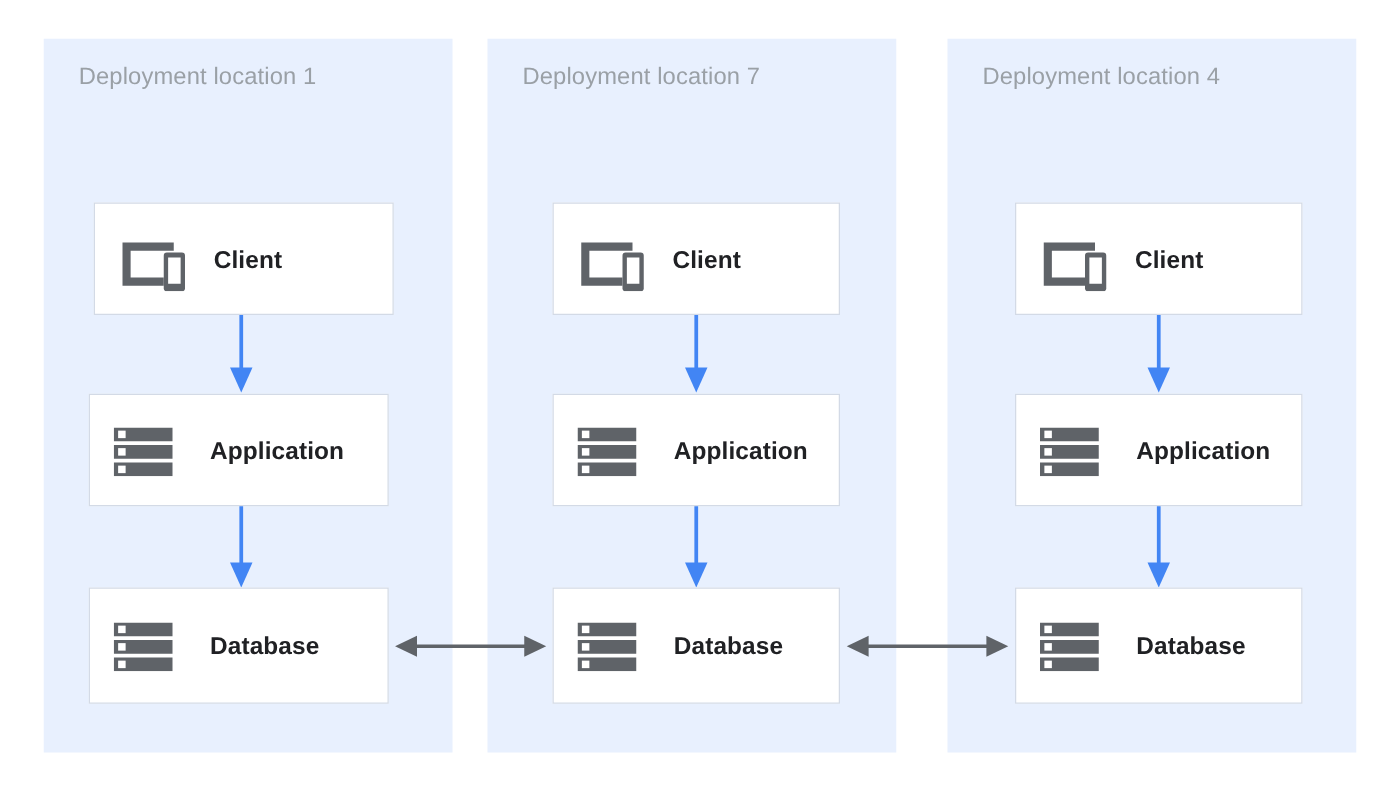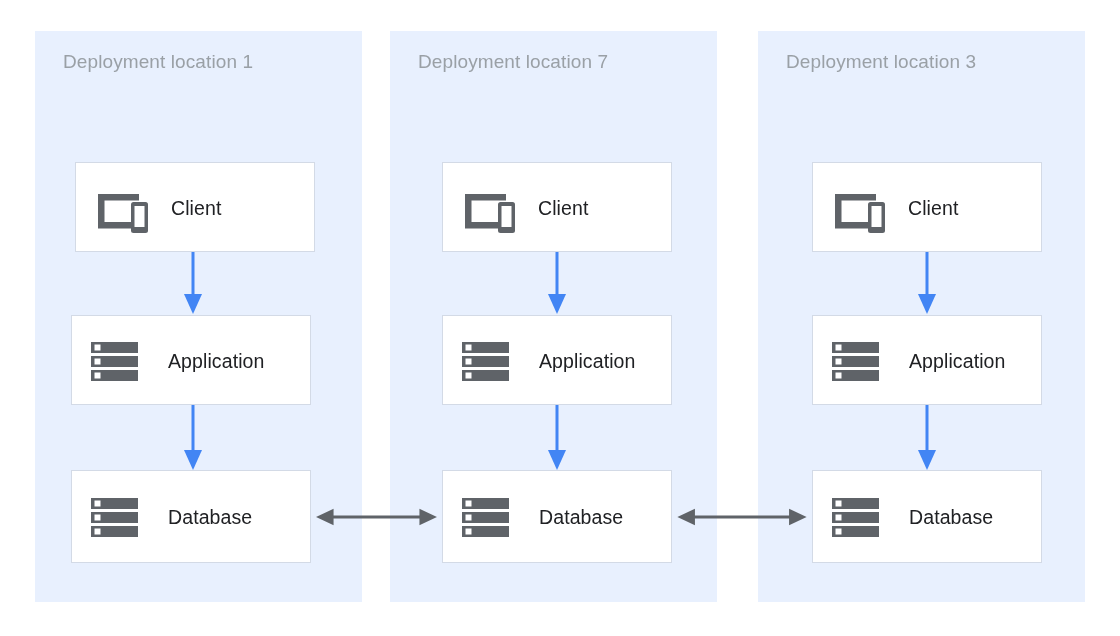--- a/index.html
+++ b/index.html
@@ -37,20 +37,21 @@
     white-space: nowrap;
     letter-spacing: 0.1px;
   }
   .node {
     position: absolute;
     background: #ffffff;
     border: 1px solid #d3dae6;
     box-sizing: border-box;
     display: flex;
     align-items: center;
+    font-weight: bold;
   }
   .node-icon {
     position: absolute;
     display: block;
   }
   .node-label {
     position: absolute;
     font-size: 19.5px;
     line-height: 24px;
     color: #202124;
@@ -169,21 +170,21 @@
       <rect x="3.5" y="2.5" width="6" height="6" fill="#ffffff"></rect>
       <rect x="0" y="14" width="47" height="11" fill="#5f6368"></rect>
       <rect x="3.5" y="16.5" width="6" height="6" fill="#ffffff"></rect>
       <rect x="0" y="28" width="47" height="11" fill="#5f6368"></rect>
       <rect x="3.5" y="30.5" width="6" height="6" fill="#ffffff"></rect>
     </svg>
     <span class="node-label" style="left:96px; top:34px;">Database</span>
   </div>
 
   <div class="panel" style="left:758px;">
-    <div class="panel-title">Deployment location 3</div>
+    <div class="panel-title">Deployment location 4</div>
   </div>
 
   <div class="node" style="left:812px; top:162px; width:230px; height:90px;">
     <svg class="node-icon" style="left:19px; top:28px;" width="56" height="42" viewBox="0 0 56 42">
       <path d="M3 3 H44 V9.5 H9.5 V31 H36 V37.5 H3 Z" fill="#5f6368"></path>
       <rect x="36" y="11" width="17" height="31" rx="2.5" fill="#5f6368"></rect>
       <rect x="39.5" y="15" width="10" height="21" fill="#ffffff"></rect>
     </svg>
     <span class="node-label" style="left:95px; top:33px;">Client</span>
   </div>

